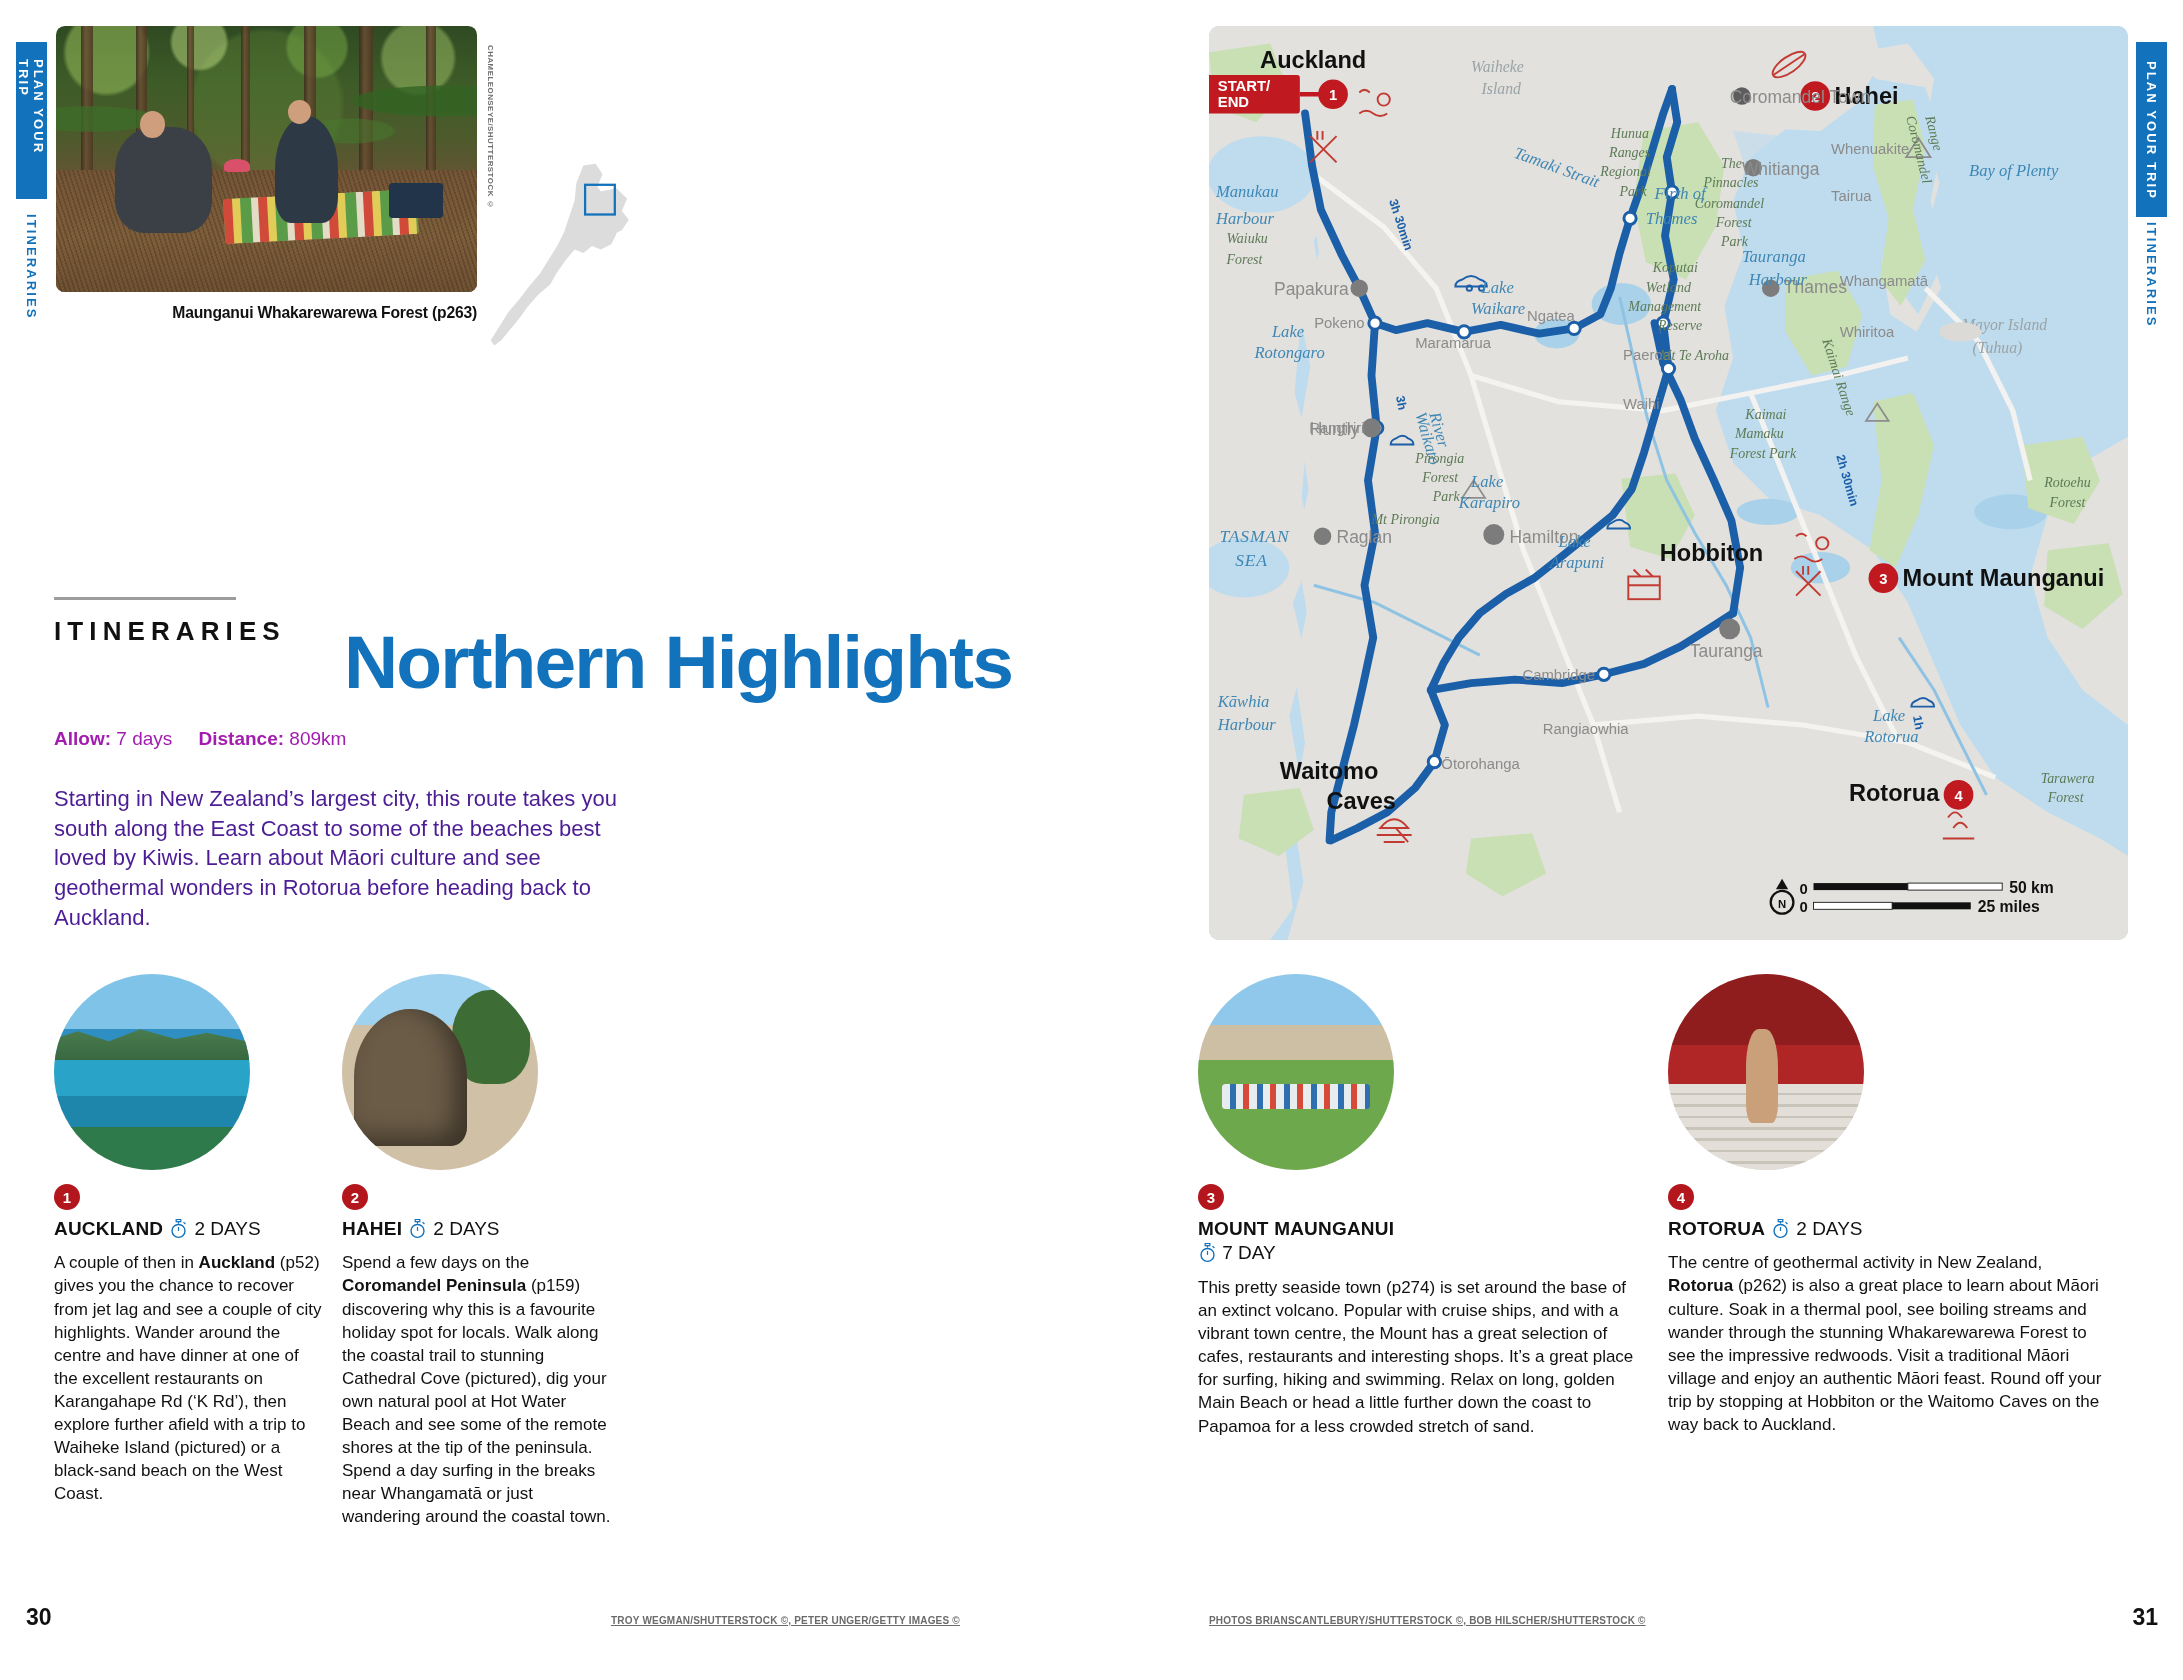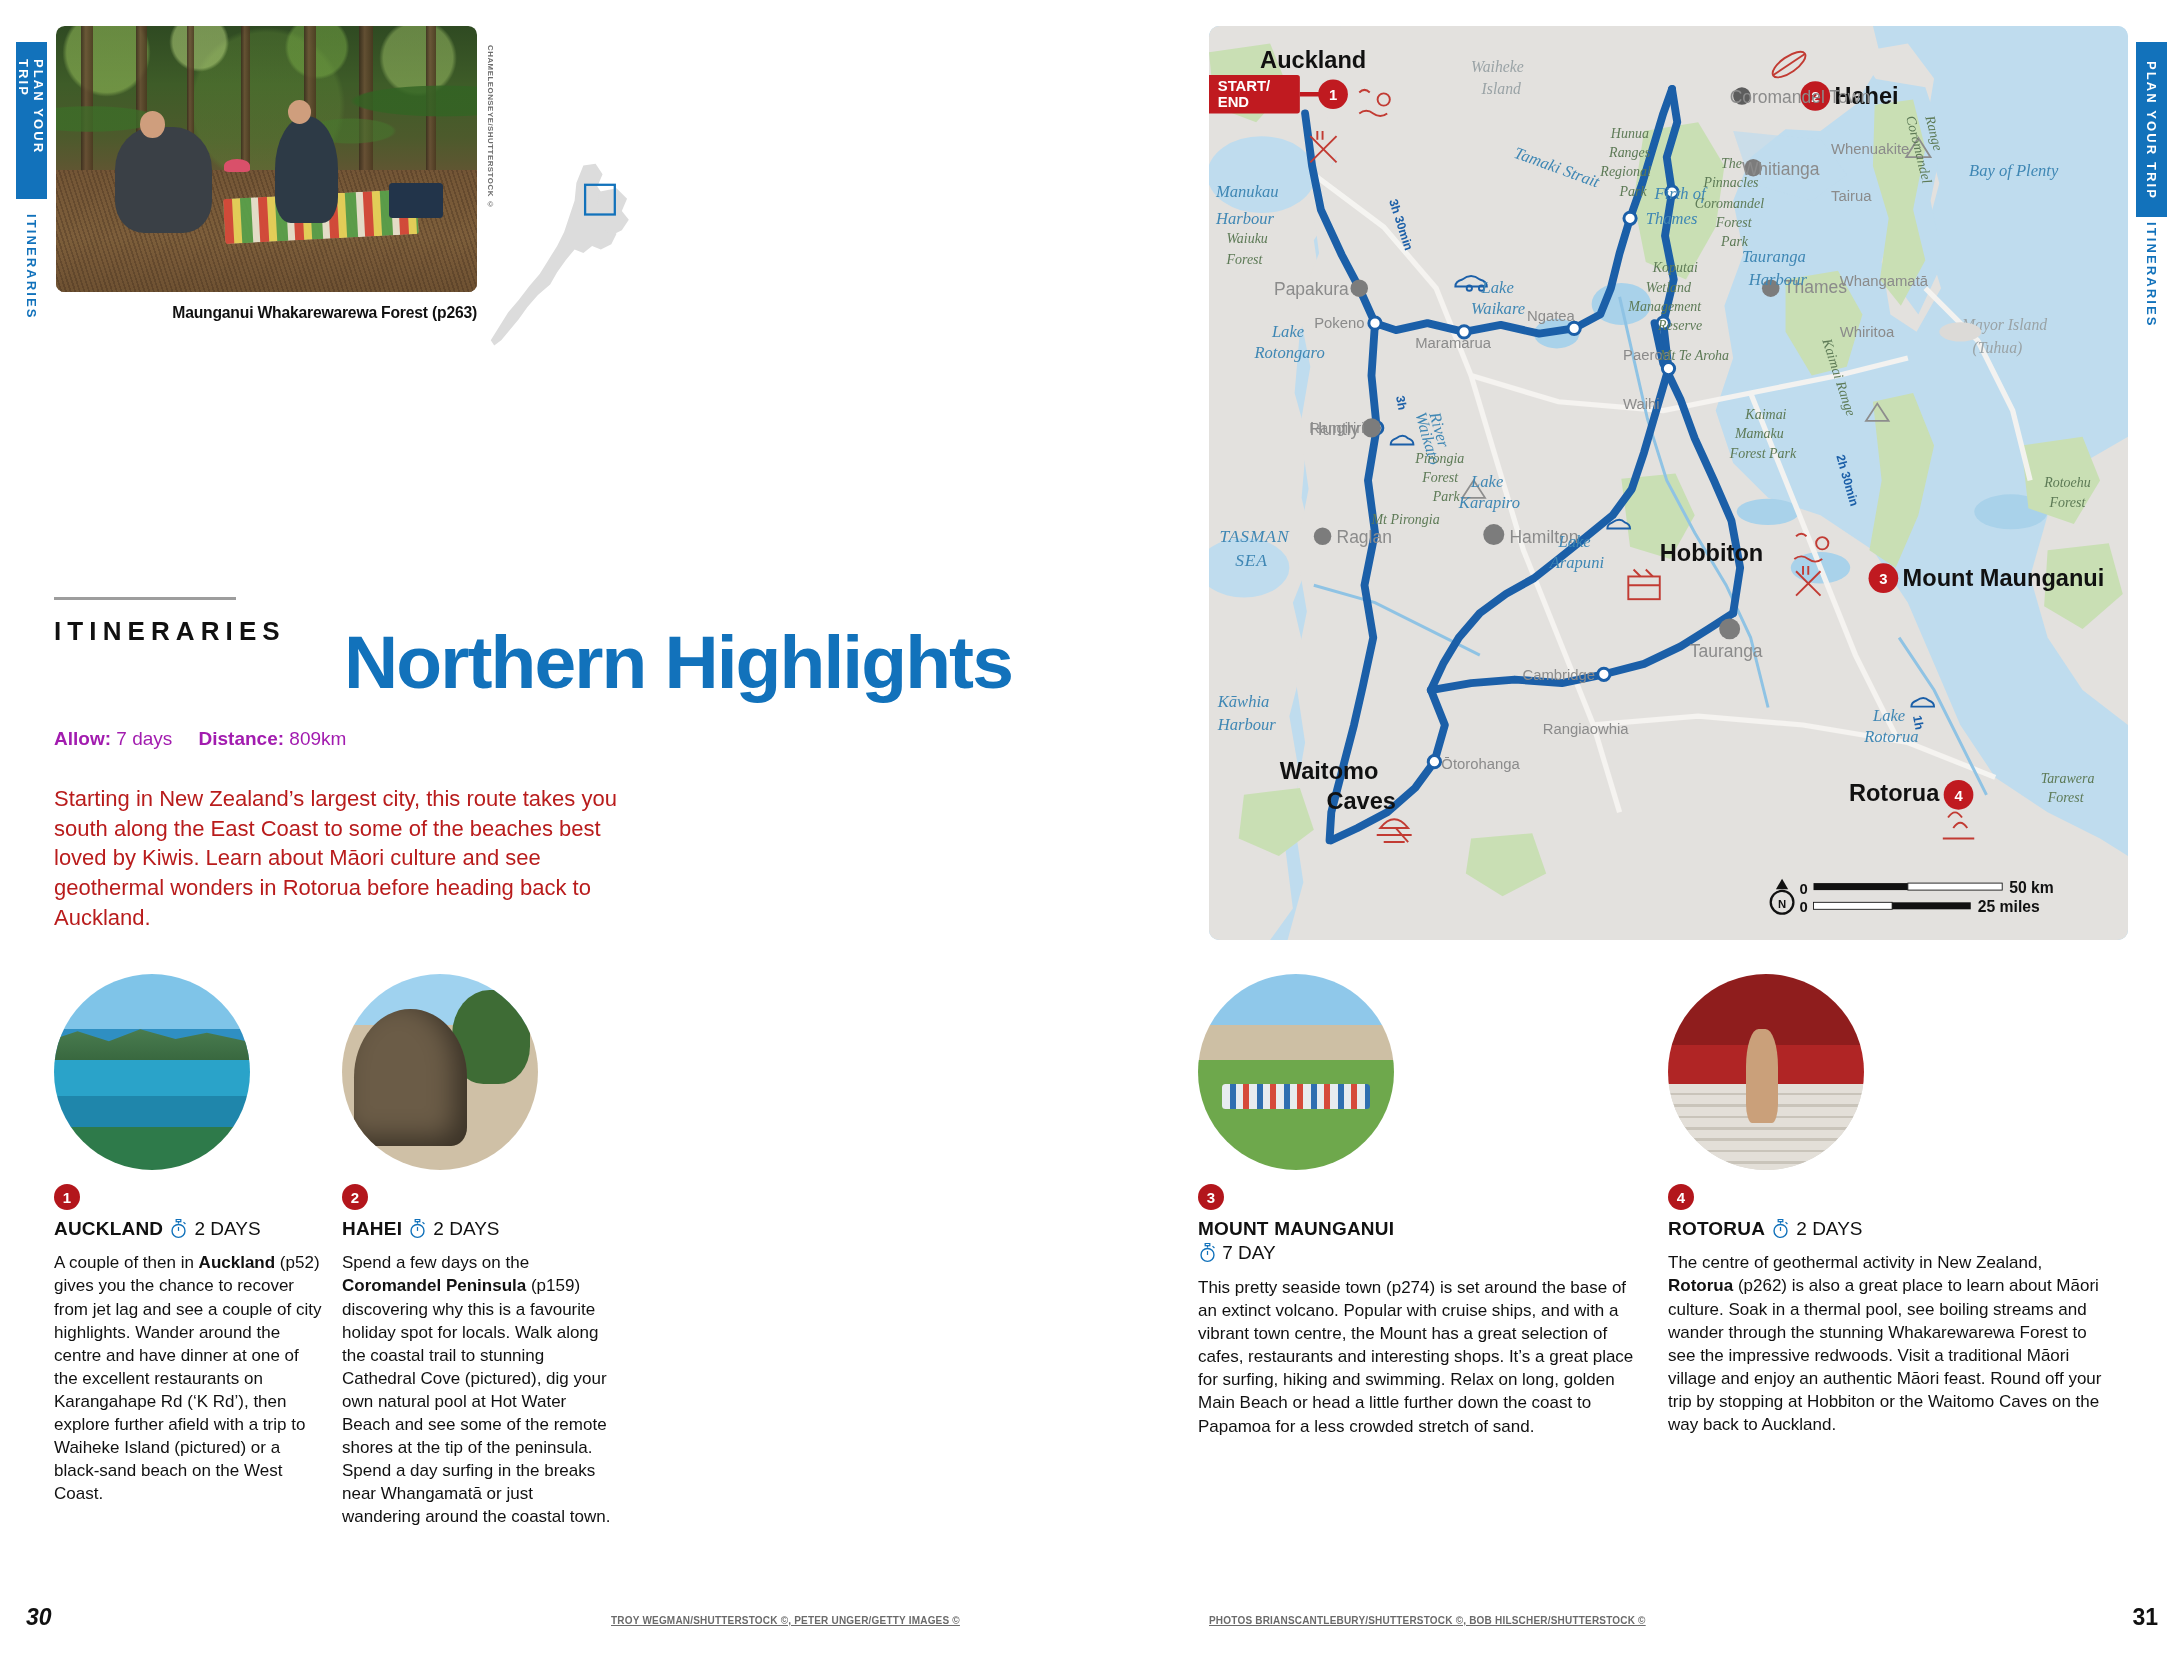--- a/index.html
+++ b/index.html
@@ -108,21 +108,21 @@
     text-align:right;
   }
   #meta {
     position:absolute; left:54px; top:728px; font-size:19px; color:#a21caf;
   }
   #meta b { font-weight:800; }
   #meta .sp { display:inline-block; width:15.7px; }
 
   #intro {
     position:absolute; left:54px; top:784px; width:576px;
-    font-size:22px; line-height:1.35; color:#b91c1c;
+    font-size:22px; line-height:1.35; color:#4c1d95;
   }
 
   
   .card { position:absolute; }
   .card .thumb {
     width:196px; height:196px; border-radius:50%; overflow:hidden; position:relative;
   }
   .card .num {
     width:26px; height:26px; border-radius:50%; background:#b3161c;
     color:#fff; font-size:15px; font-weight:800;
@@ -183,21 +183,21 @@
 
   
   #map {
     position:absolute; left:1209px; top:26px; width:919px; height:914px;
     border-radius:10.5px; overflow:hidden; background:#bfdcee;
   }
   #map svg { display:block; }
 
   
   .folio { position:absolute; bottom:49px; font-size:23px; font-weight:800; color:#111; }
-  #folio-left  { left:26px;font-style:italic; }
+  #folio-left  { left:26px; }
   #folio-right { right:26px;text-align:center; }
   .credit {
     position:absolute; bottom:54px; font-size:10px; letter-spacing:0.2px;
     color:#6b6b6b; font-weight:600;text-decoration:underline;
   }
   #credit-left  { left:611px; }
   #credit-right { left:1209px; }
 </style>
 </head>
 <body>

